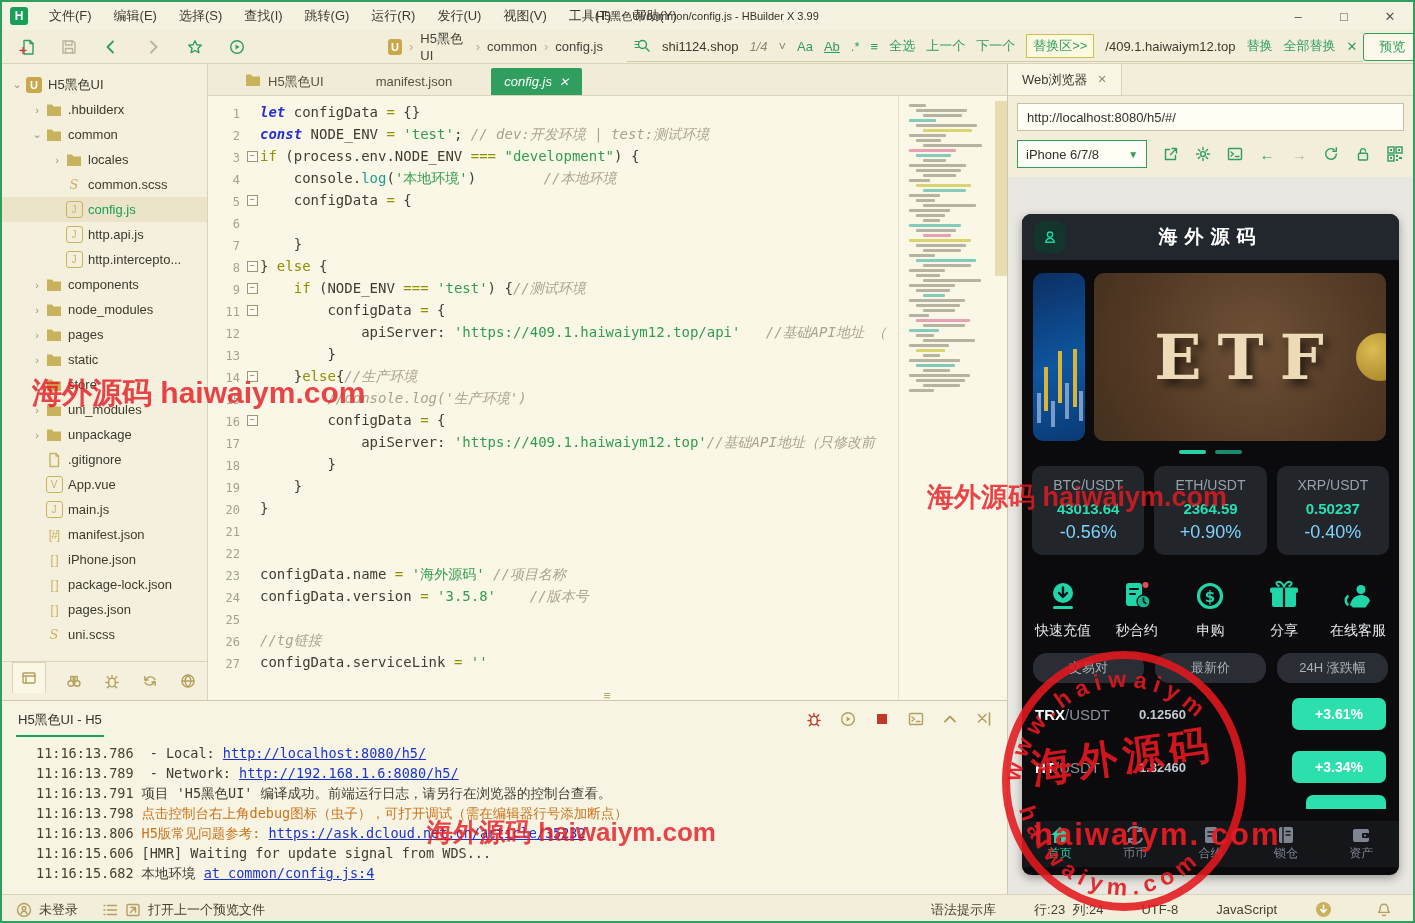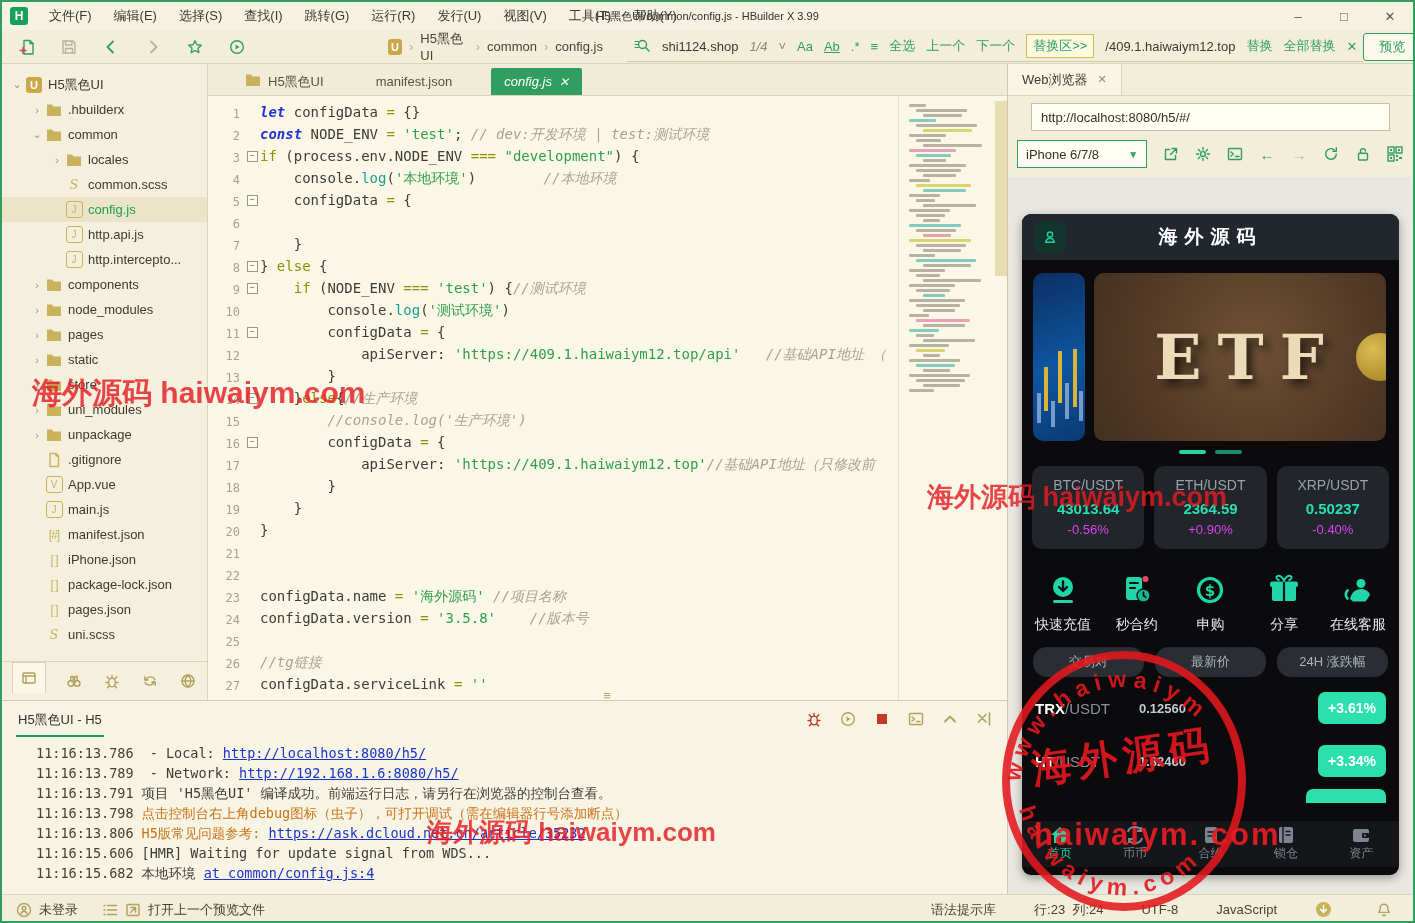--- a/index.html
+++ b/index.html
@@ -92,21 +92,21 @@
   .statusbar{height:29px;border-top:1px solid #d9d3b8;display:flex;align-items:center;font-size:13px;
     color:#45432f;padding:0 14px;background:#f3eeda;}
   .sb-ic{color:#b3a05e;margin-right:6px;display:inline-flex;width:17px;}
   .sb-group-right{margin-left:auto;display:flex;align-items:center;gap:38px;}
   .sb-item{white-space:nowrap;}
   
   .rightpanel{width:405px;border-left:1px solid #cfc9ae;display:flex;flex-direction:column;background:#f3eeda;}
   .rp-tabs{height:31px;display:flex;border-bottom:1px solid #d9d3b8;align-items:stretch;}
   .rp-tab{padding:0 14px;font-size:13px;display:flex;gap:10px;align-items:center;background:#faf6e5;
     border-right:1px solid #d9d3b8;}
-  .urlrow{padding:7px 23px 4px;text-align:right;}
+  .urlrow{padding:7px 9px 4px;text-align:right;}
   .urlinput{border:1px solid #c5bfa5;background:#fffdf4;height:26px;font-size:13px;color:#33312a;
     display:flex;align-items:center;padding:0 9px;}
   .ctrlrow{display:flex;align-items:center;gap:15px;padding:5px 9px 9px;}
   .device{border:1px solid #2f9e5f;height:26px;display:flex;align-items:center;justify-content:space-between;
     padding:0 8px;font-size:13px;color:#33312a;background:#fffdf4;width:118px;}
   .device .arr{color:#2f9e5f;font-size:10px;}
   .bic{color:#2f9e5f;width:18px;height:18px;display:flex;align-items:center;justify-content:center;font-size:15px;}
   .bic.dim{color:#b9b39a;}
   .previewbg{flex:1;background:#e9e7e1;position:relative;}
   
@@ -128,38 +128,38 @@
     padding-left:14px;text-shadow:5px 6px 9px rgba(0,0,0,.6);}
   .coin{position:absolute;right:-18px;top:50%;transform:translateY(-50%);width:48px;height:48px;border-radius:50%;
     background:radial-gradient(circle at 35% 35%,#dcbc52,#9c7820);}
   .dots{display:flex;gap:9px;justify-content:center;margin:9px 0 7px;}
   .dash{width:27px;height:4px;border-radius:2px;background:#27d2a5;}
   .dash.dim{background:#1b8a6e;}
   .tickers{display:flex;gap:10px;padding:5px 10px;}
   .tcard{flex:1;background:#22252a;border-radius:10px;text-align:center;padding:11px 2px 12px;}
   .tpair{color:#98a1ab;font-size:14px;}
   .tprice{color:#27e0b2;font-weight:bold;font-size:15px;margin:7px 0 5px;}
-  .tchg{color:#d946ef;font-size:13px;}
+  .tchg{color:#7dd3fc;font-size:18px;}
   .features{display:flex;padding:17px 4px 2px;text-align:center;}
   .feat{flex:1;cursor:pointer;}
   .ficon{height:36px;display:flex;align-items:flex-end;justify-content:center;}
   .flabel{color:#e6e9ec;font-size:14px;margin-top:9px;}
   .rank-head{display:flex;align-items:center;justify-content:center;gap:10px;color:#27d2a5;font-size:17px;
     font-weight:bold;margin-top:15px;letter-spacing:2px;}
   .rline{width:64px;height:2px;background:linear-gradient(to right,rgba(39,210,165,0),#27d2a5);}
   .rline.rev{background:linear-gradient(to left,rgba(39,210,165,0),#27d2a5);}
   .rdot{width:4px;height:4px;border-radius:50%;background:#27d2a5;}
   .pills{display:flex;gap:11px;padding:11px 11px 4px;}
   .pill{flex:1;background:#2a2e34;border-radius:14px;color:#aab2bb;font-size:13px;text-align:center;padding:6px 0;}
   .rrow{display:flex;align-items:center;padding:11px 13px 10px;}
   .rsym{width:104px;font-size:15px;}
   .rbase{color:#fff;font-weight:bold;}
   .rquote{color:#8a929b;}
   .rprice{flex:1;color:#c3cad1;font-weight:bold;font-size:13px;}
-  .rbadge{width:68px;background:#2be0ac;color:#fff;font-weight:bold;font-size:14px;text-align:center;
+  .rbadge{width:94px;background:#2be0ac;color:#fff;font-weight:bold;font-size:14px;text-align:center;
     padding:8px 0;border-radius:7px;}
   .partialbadge{margin:2px 13px 0 auto;width:80px;height:14px;background:#2be0ac;border-radius:7px 7px 0 0;}
   .ph-nav{position:absolute;bottom:8px;left:0;right:0;height:46px;background:#15161a;display:flex;}
   .nitem{flex:1;text-align:center;padding-top:4px;color:#7e8590;font-size:12px;cursor:pointer;}
   .nitem .nicon{height:20px;display:flex;align-items:center;justify-content:center;}
   .nitem.active{color:#27d2a5;}
   
   .wm{position:absolute;color:rgba(228,28,35,.82);font-weight:bold;white-space:nowrap;pointer-events:none;z-index:50;}
   #wm1{left:30px;top:371px;font-size:30px;}
   #wm2{left:925px;top:477px;font-size:27px;}
@@ -558,25 +558,20 @@
      <span class="ltext"><span class="p">} </span><span class="c">else</span><span class="p"> {</span></span>
    </div>
                 <div class="cline">
      <span class="lnum">9</span>
      <span class="fold">
                     <span class="foldbox">−</span>
                   </span>
      <span class="ltext"><span class="p">    </span><span class="c">if</span><span class="p"> (NODE_ENV </span><span class="o">===</span><span class="p"> </span><span class="s">'test'</span><span class="p">) {</span><span class="m">//测试环境</span></span>
    </div>
                 <div class="cline">
-     <span class="lnum">10</span>
-     <span class="fold"></span>
-     <span class="ltext"><span class="p">        console.</span><span class="f">log</span><span class="p">(</span><span class="s">'测试环境'</span><span class="p">)</span></span>
-   </div>
-                <div class="cline">
      <span class="lnum">11</span>
      <span class="fold">
                     <span class="foldbox">−</span>
                   </span>
      <span class="ltext"><span class="p">        configData </span><span class="o">=</span><span class="p"> {</span></span>
    </div>
                 <div class="cline">
      <span class="lnum">12</span>
      <span class="fold"></span>
      <span class="ltext"><span class="p">            apiServer: </span><span class="s">'https://409.1.haiwaiym12.top/api'</span><span class="p">   </span><span class="m">//基础API地址 （</span></span>

